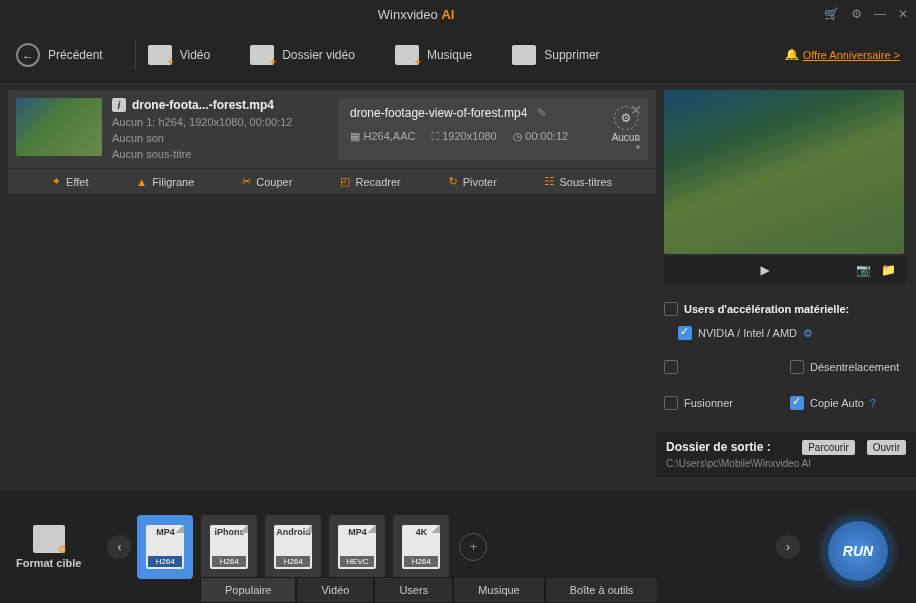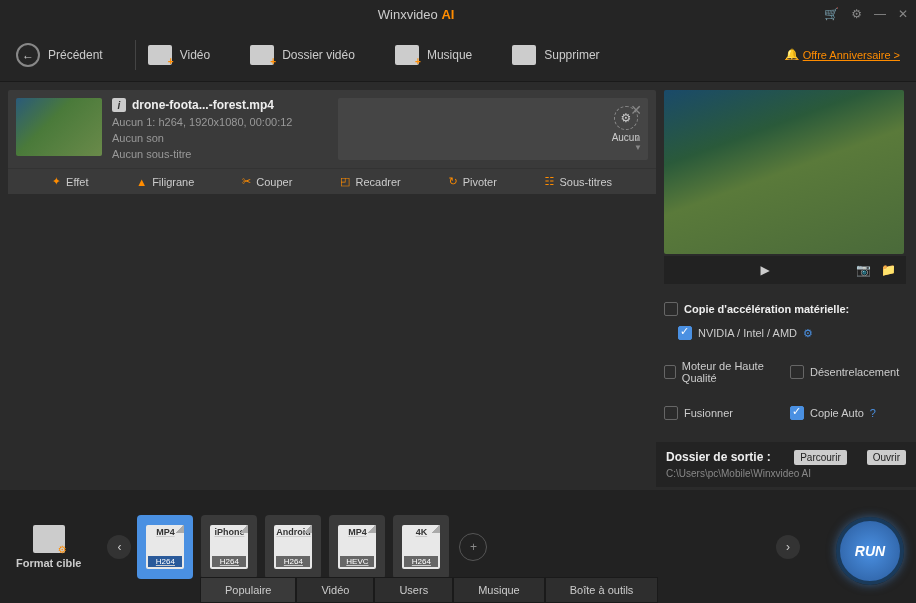--- a/index.html
+++ b/index.html
@@ -55,39 +55,39 @@
 .checkbox { width: 14px; height: 14px; border: 1px solid #666; border-radius: 2px; display: inline-block; }
 .checkbox.checked { background: #4a90e2; border-color: #4a90e2; position: relative; }
 .checkbox.checked::after { content: "✓"; color: #fff; position: absolute; left: 1px; top: -2px; font-size: 11px; }
 .settings-grid { display: grid; grid-template-columns: 1fr 1fr; gap: 6px 10px; }
 .gear-blue { color: #4a90e2; }
 .help-icon { color: #4a90e2; }
 
 .output-folder { margin-top: 14px; background: #232323; padding: 8px 10px; margin-left: -8px; margin-right: -10px; }
 .folder-title { color: #eee; font-weight: bold; margin-bottom: 4px; }
 .folder-path { color: #888; font-size: 10px; }
-.folder-btns { float: right; display: flex; gap: 20px; }
+.folder-btns { float: right; display: flex; gap: 12px; }
 .small-btn { background: #ccc; color: #222; padding: 2px 6px; font-size: 10px; border-radius: 2px; cursor: pointer; }
 
 .bottom-bar { background: #222; height: 113px; display: flex; align-items: center; padding: 0 16px; position: relative; }
 .format-target { text-align: center; margin-right: 20px; }
 .format-target-icon { width: 32px; height: 28px; background: #ccc; border-radius: 2px; margin: 0 auto 4px; position: relative; }
 .format-target-icon .gear { position: absolute; bottom: -2px; right: -2px; color: #ff8c00; font-size: 10px; }
 .nav-arrow { width: 24px; height: 24px; background: #333; border-radius: 50%; display: flex; align-items: center; justify-content: center; cursor: pointer; margin: 0 6px; }
-.format-list { display: flex; gap: 8px; text-decoration: underline; }
+.format-list { display: flex; gap: 8px; }
 .format-item { width: 56px; height: 64px; background: #3a3a3a; border-radius: 4px; display: flex; flex-direction: column; align-items: center; justify-content: center; cursor: pointer; }
 .format-item.selected { background: #4a90e2; }
 .format-page { width: 38px; height: 44px; background: #e8e8e8; border-radius: 2px; display: flex; flex-direction: column; align-items: center; justify-content: space-between; padding: 2px; font-size: 9px; color: #333; position: relative; }
 .format-page::before { content: ""; position: absolute; top: 0; right: 0; width: 8px; height: 8px; background: linear-gradient(135deg, transparent 50%, #aaa 50%); }
 .format-top { font-weight: bold; }
 .format-bot { background: #666; color: #fff; width: 100%; text-align: center; padding: 1px 0; font-size: 8px; }
 .format-item.selected .format-bot { background: #2a5a9a; }
 .add-format { width: 28px; height: 28px; border: 1px solid #555; border-radius: 50%; display: flex; align-items: center; justify-content: center; color: #888; margin-left: 10px; cursor: pointer; }
 
-.run-btn { position: absolute; right: 12px; bottom: 18px; width: 68px; height: 68px; background: radial-gradient(circle, #4a90e2 0%, #2a5a9a 100%); border: 4px solid #1a3a5a; border-radius: 50%; display: flex; align-items: center; justify-content: center; cursor: pointer; box-shadow: 0 0 10px rgba(74,144,226,0.5); }
+.run-btn { position: absolute; right: 24px; bottom: 18px; width: 68px; height: 68px; background: radial-gradient(circle, #4a90e2 0%, #2a5a9a 100%); border: 4px solid #1a3a5a; border-radius: 50%; display: flex; align-items: center; justify-content: center; cursor: pointer; box-shadow: 0 0 10px rgba(74,144,226,0.5); }
 .run-text { color: #fff; font-weight: bold; font-style: italic; font-size: 14px; }
 
 .tabs { position: absolute; bottom: 0; left: 200px; display: flex; }
 .tab { padding: 6px 24px; background: #2e2e2e; border: 1px solid #1a1a1a; cursor: pointer; font-size: 11px; }
 .tab.active { background: #3a3a3a; }
 </style>
 </head>
 <body>
 
 <div class="titlebar">
@@ -145,20 +145,29 @@
           <div class="video-name">
             <span class="info-icon">i</span>
             <span>drone-foota...-forest.mp4</span>
           </div>
           <div class="video-meta">Aucun 1: h264, 1920x1080, 00:00:12</div>
           <div class="video-meta">Aucun son</div>
           <div class="video-meta">Aucun sous-titre</div>
         </div>
         <div class="video-output">
           <span class="close-x">✕</span>
+          <div class="output-name">
+            <span>drone-footage-view-of-forest.mp4</span>
+            <span style="color:#888;margin-left:6px">✎</span>
+          </div>
+          <div class="output-meta">
+            <span>▦ <span>H264,AAC</span></span>
+            <span>⛶ <span>1920x1080</span></span>
+            <span>◷ <span>00:00:12</span></span>
+          </div>
           <div class="option-btn">
             <div class="option-gear">⚙</div>
             <div style="font-size:10px;margin-top:2px">Aucun</div>
           </div>
           <div class="arrows-v">
               <span>▲</span>
               <span>▼</span>
             </div>
         </div>
       </div>
@@ -197,31 +206,30 @@
       <div class="play-btn">▶</div>
       <div class="cam-icons">
         <span>📷</span>
         <span>📁</span>
       </div>
     </div>
 
     <div class="settings">
       <div class="settings-title">
         <span class="checkbox"></span>
-        <span>Copie d'accélération matérielle:</span>
+        <span>Users d'accélération matérielle:</span>
       </div>
       <div class="checkbox-row" style="margin-left:14px">
         <span class="checkbox checked"></span>
         <span>NVIDIA / Intel / AMD</span>
         <span class="gear-blue">⚙</span>
       </div>
       <div class="settings-grid" style="margin-top:12px">
         <div class="checkbox-row">
             <span class="checkbox"></span>
-            <span>Moteur de Haute Qualité</span>
           </div>
         <div class="checkbox-row">
             <span class="checkbox"></span>
             <span>Désentrelacement</span>
           </div>
         <div class="checkbox-row">
             <span class="checkbox"></span>
             <span>Fusionner</span>
           </div>
         <div class="checkbox-row">

